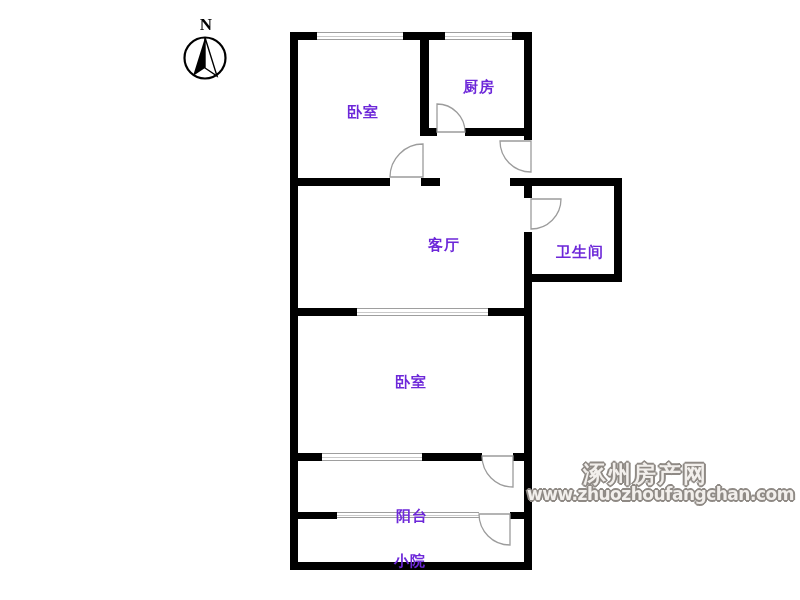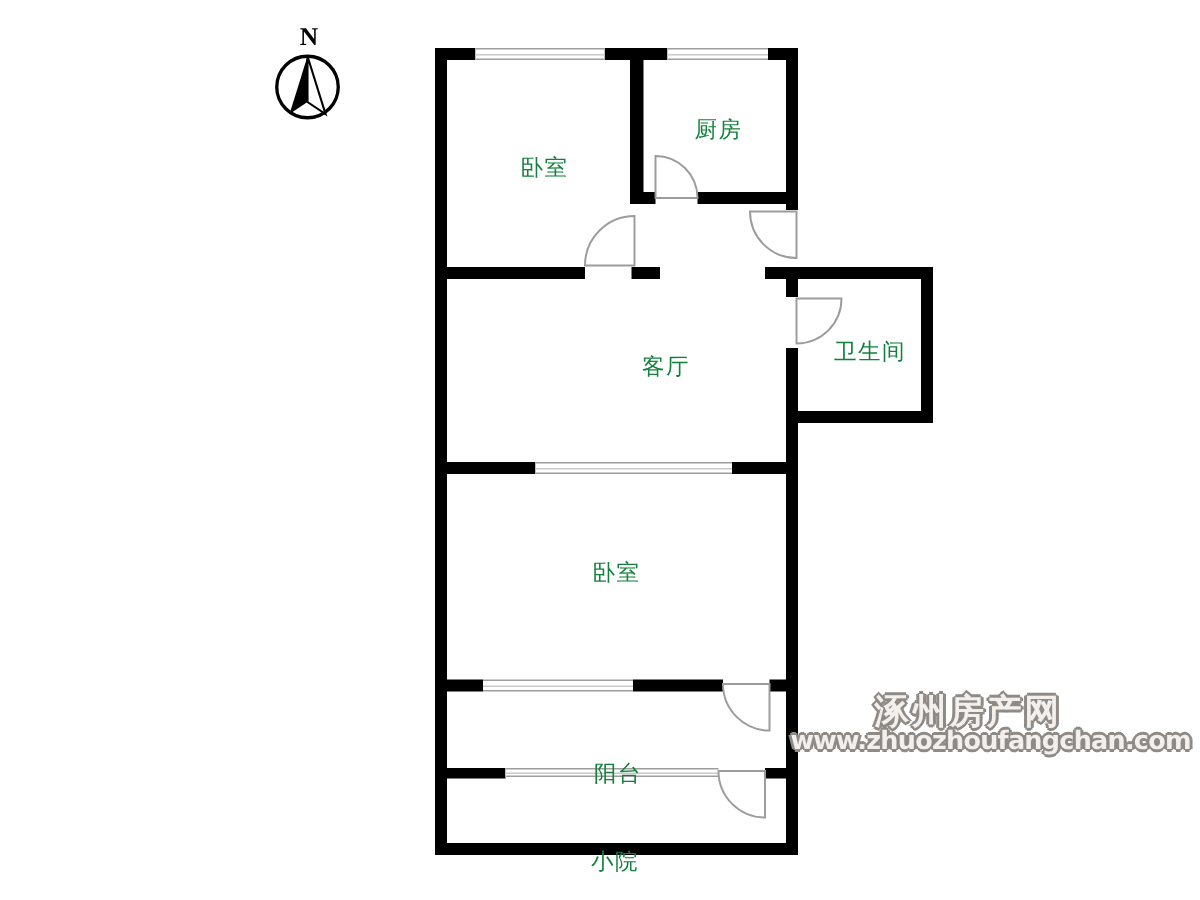--- a/index.html
+++ b/index.html
@@ -11,21 +11,21 @@
   .window{
     position:absolute;background:#fff;box-sizing:border-box;
     border-top:1px solid #9e9e9e;border-bottom:1px solid #9e9e9e;
   }
   .window::after{
     content:"";position:absolute;left:0;right:0;top:50%;height:1px;background:#c9c9c9;
   }
   .doors{position:absolute;left:0;top:0;}
   .room-label{
     position:absolute;transform:translate(-50%,-50%);
-    font-size:15px;letter-spacing:1px;color:#15803d;white-space:nowrap;
+    font-size:15px;letter-spacing:1px;color:#6d28d9;white-space:nowrap;font-weight:bold;
   }
   .compass{position:absolute;left:180px;top:10px;}
   .wm{
     position:absolute;font-weight:bold;white-space:nowrap;color:#f2efec;
     text-shadow:-2px 0 0 #8f8a85,2px 0 0 #8f8a85,0 -2px 0 #8f8a85,0 2px 0 #8f8a85,
       -1px -1px 0 #8f8a85,1px -1px 0 #8f8a85,-1px 1px 0 #8f8a85,1px 1px 0 #8f8a85;
   }
   .wm-name{left:583px;top:459px;font-size:23px;letter-spacing:2px;}
   .wm-url{left:527px;top:484px;font-size:17px;letter-spacing:-0.5px;}
 </style>
@@ -78,21 +78,21 @@
       <path d="M 531 141 L 500 141 A 31 31 0 0 0 531 172 Z"></path>
       <path d="M 531 199 L 561 199 A 30 30 0 0 1 531 229 Z"></path>
       <path d="M 513 456 L 482 456 A 31 31 0 0 0 513 487 Z"></path>
       <path d="M 510 514 L 479 514 A 31 31 0 0 0 510 545 Z"></path>
     </g>
   </svg>
 
   <div class="room-label" style="left:363px;top:112px;">卧室</div>
   <div class="room-label" style="left:479px;top:87px;">厨房</div>
   <div class="room-label" style="left:444px;top:245px;">客厅</div>
-  <div class="room-label" style="left:580px;top:235px;text-align:right;">卫生间</div>
+  <div class="room-label" style="left:580px;top:252px;text-align:right;">卫生间</div>
   <div class="room-label" style="left:411px;top:382px;">卧室</div>
   <div class="room-label" style="left:412px;top:488px;margin-top:28px;">阳台</div>
-  <div class="room-label" style="left:410px;top:575px;">小院</div>
+  <div class="room-label" style="left:410px;top:561px;">小院</div>
 
   <div class="wm wm-name">涿州房产网</div>
   <div class="wm wm-url">www.zhuozhoufangchan.com</div>
 
 </div>
 
 </body></html>

